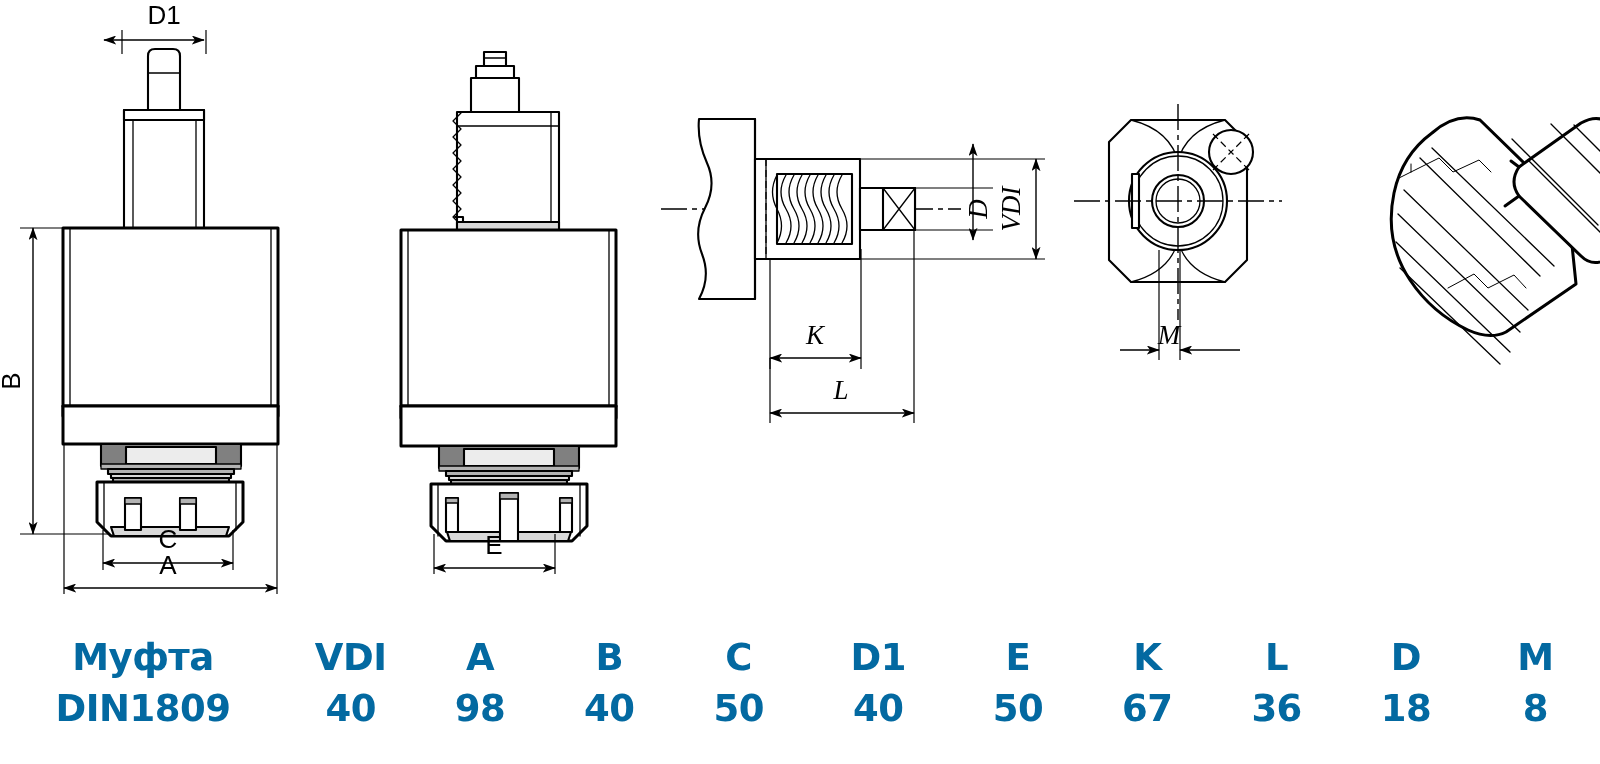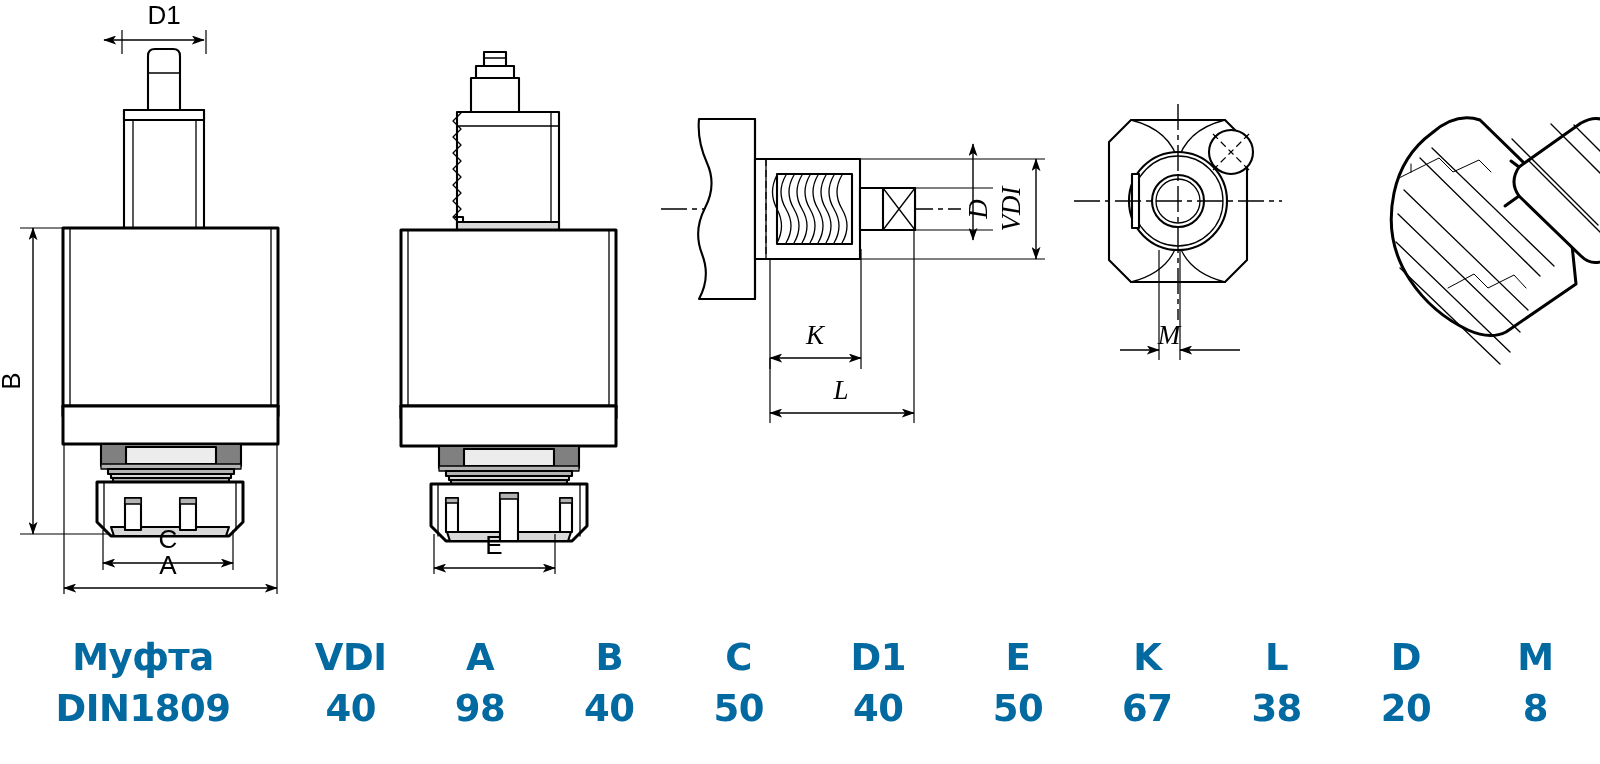--- a/index.html
+++ b/index.html
@@ -368,21 +368,21 @@
         </tr>
         <tr class="value-row">
           <td class="col-name">DIN1809</td>
           <td>40</td>
           <td>98</td>
           <td>40</td>
           <td>50</td>
           <td class="col-d">40</td>
           <td>50</td>
           <td>67</td>
-          <td>38</td>
-          <td>20</td>
+          <td>36</td>
+          <td>18</td>
           <td>8</td>
         </tr>
       </tbody>
     </table>
   </div>
 
 </div>
 
 </body></html>

